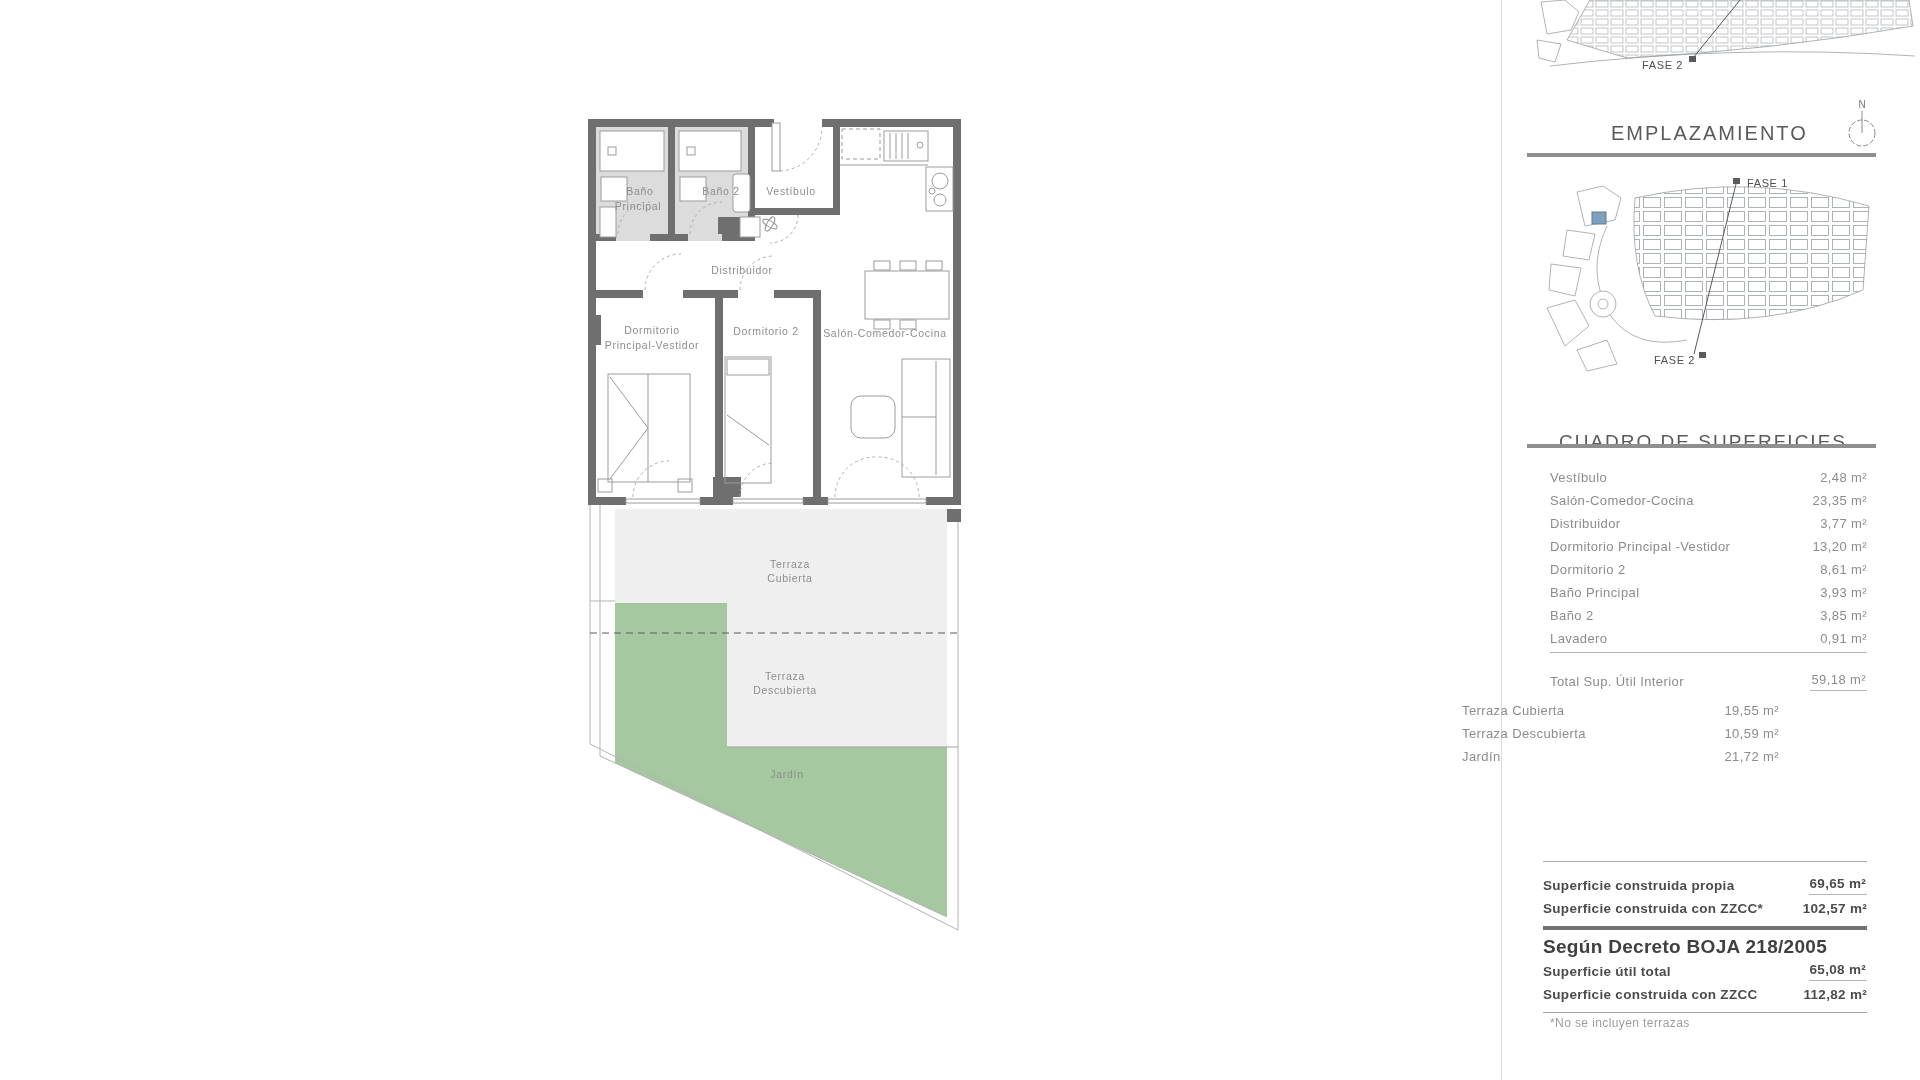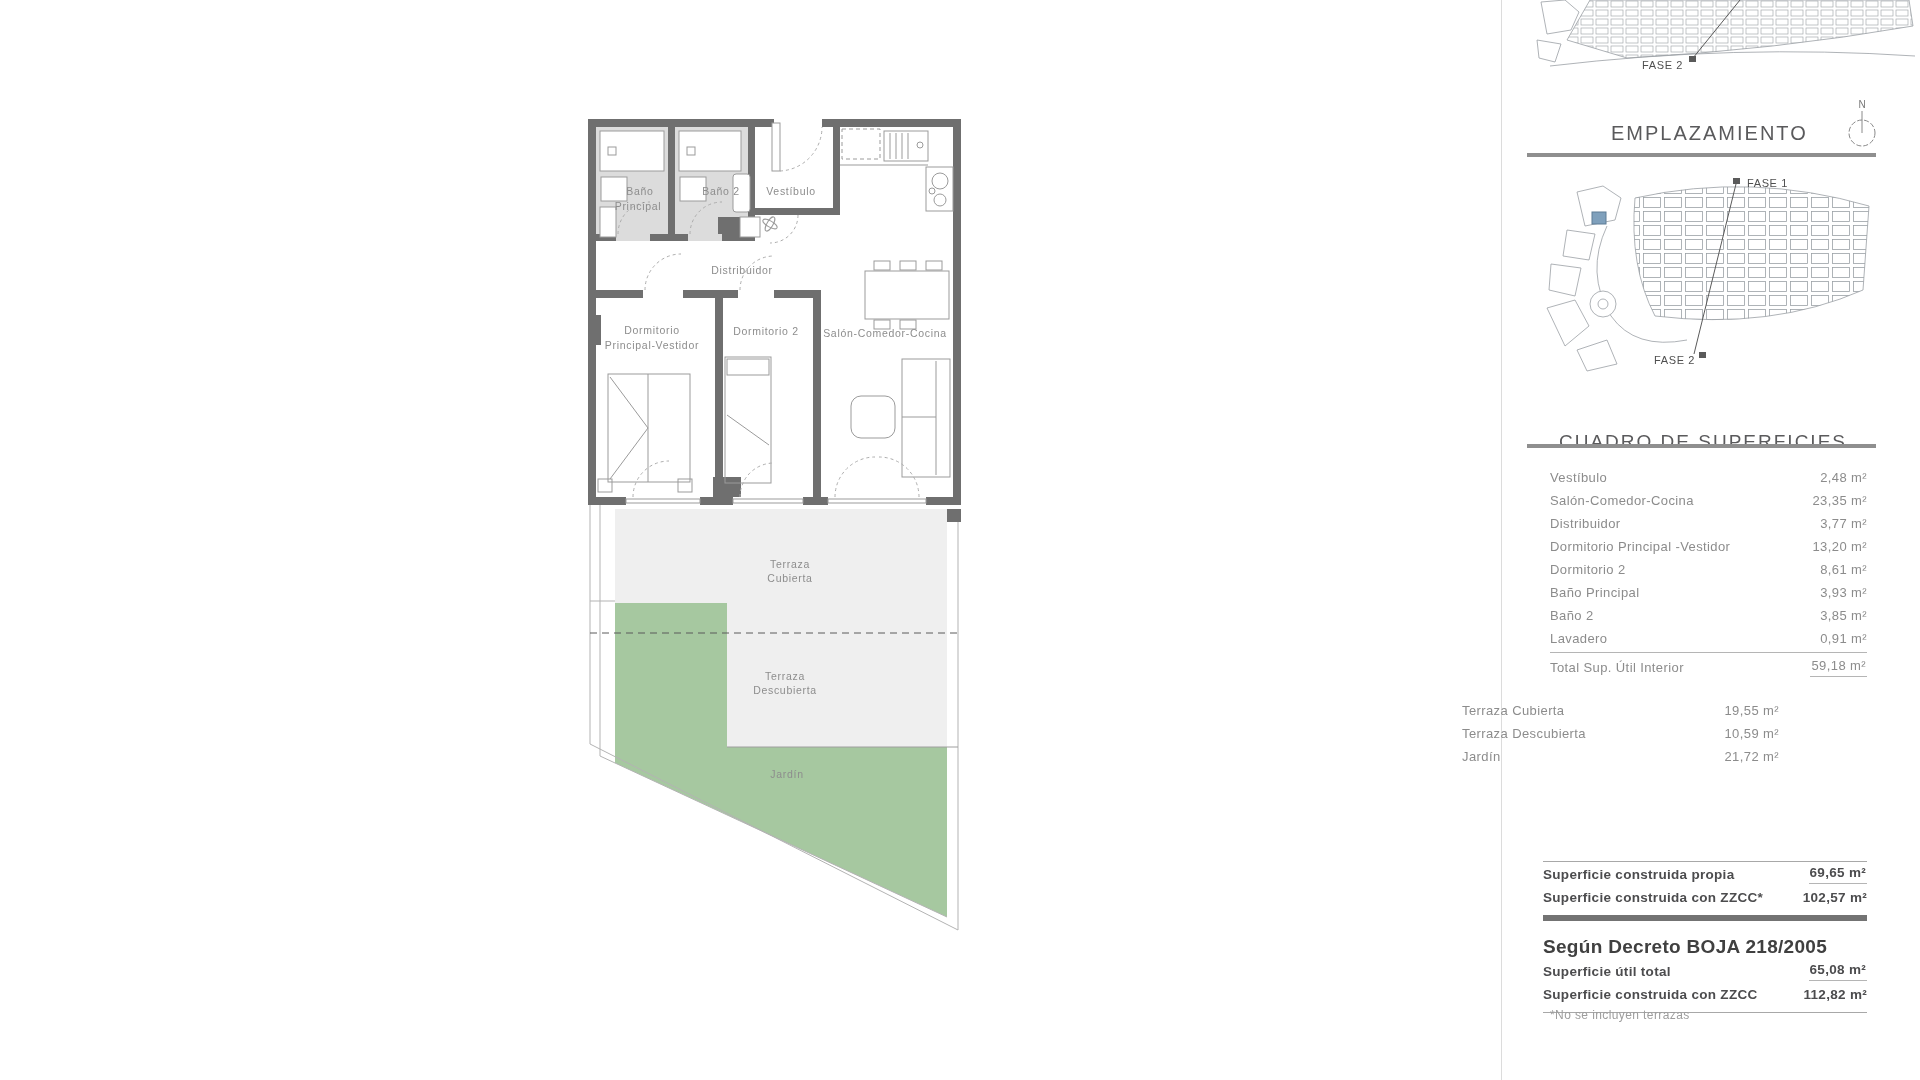--- a/index.html
+++ b/index.html
@@ -5,28 +5,28 @@
   html,body{margin:0;padding:0;}
   body{width:1920px;height:1080px;background:#ffffff;position:relative;overflow:hidden;
        font-family:"Liberation Sans",sans-serif;}
   .abs{position:absolute;}
   
   .sec-title{font-size:20px;letter-spacing:2px;color:#5a5a5c;font-weight:400;}
   .sec-underline{height:4px;background:#8f8f8f;}
   .srow{display:flex;justify-content:space-between;align-items:center;height:23px;
         font-size:13px;color:#8c8c8c;letter-spacing:0.4px;}
   .srow .val{white-space:nowrap;}
-  .total-row{border-top:1px solid #b5b5b5;margin-top:2px;padding-top:2px;height:24px;}
+  .total-row{border-top:1px solid #b5b5b5;margin-top:2px;padding-top:16px;height:24px;}
   .uline{border-bottom:1px solid #b5b5b5;padding:0 1px 3px 1px;}
   .brow{display:flex;justify-content:space-between;align-items:center;height:23px;
         font-size:13.5px;font-weight:bold;color:#4c4c4e;letter-spacing:0.3px;}
-  .bblock{border-top:1px solid #a8a8a8;border-bottom:6px solid #737373;padding:1px 0 6px 0;}
+  .bblock{border-top:1px solid #a8a8a8;border-bottom:4px solid #737373;padding:12px 0 6px 0;}
   .dblock{border-bottom:1px solid #a8a8a8;padding:0 0 6px 0;}
   .dheading{font-size:19px;font-weight:bold;color:#404040;height:26px;display:flex;align-items:center;letter-spacing:0.3px;}
-  .footnote{font-size:12px;color:#9d9d9d;letter-spacing:0.4px;}
+  .footnote{font-size:12px;color:#9d9d9d;letter-spacing:0.4px;margin-top:8px;}
   .divider{width:1px;background:#dcdcdc;}
   
   .plabel{font-size:10.5px;fill:#8d8d8d;letter-spacing:0.7px;text-anchor:middle;
           font-family:"Liberation Sans",sans-serif;}
   .mlabel{font-size:11px;fill:#4f4f4f;letter-spacing:0.6px;
           font-family:"Liberation Sans",sans-serif;}
   .nlabel{font-size:10px;fill:#777;font-family:"Liberation Sans",sans-serif;text-anchor:middle;}
   svg{display:block;}
 </style>
 </head>

